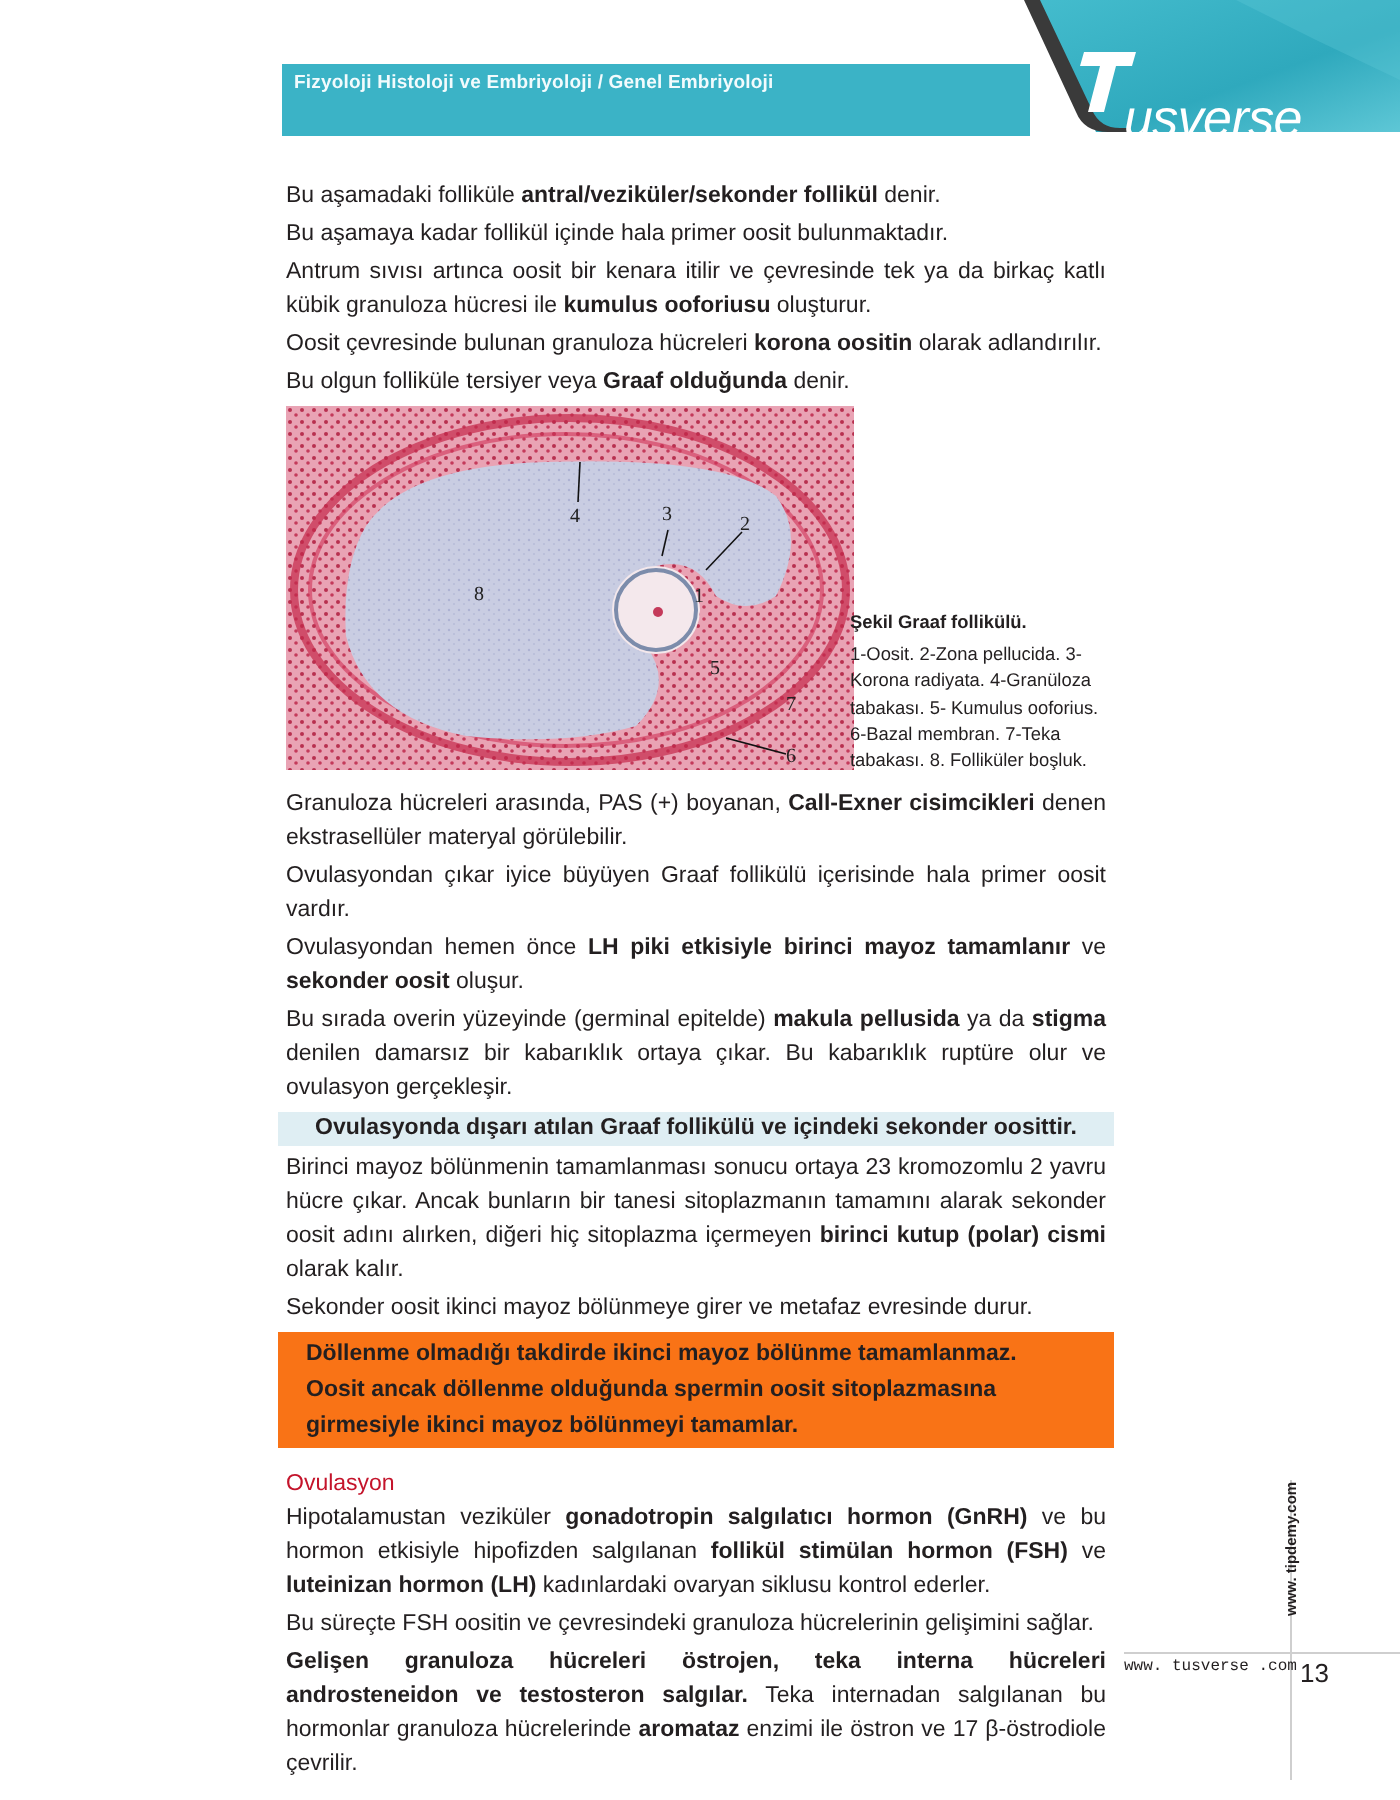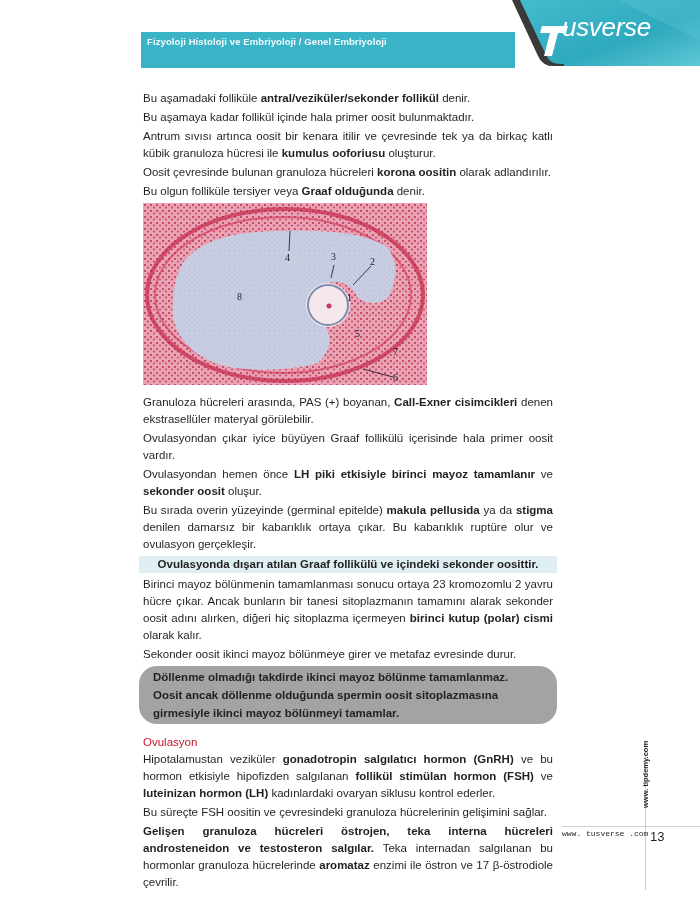--- a/index.html
+++ b/index.html
@@ -1,31 +1,31 @@
 <!DOCTYPE html>
 <html><head>
 <meta charset="utf-8">
 <style>
   html, body { margin:0; padding:0; background:#fff; }
   body { width:700px; height:900px; position:relative; overflow:hidden; font-family:"Liberation Sans", sans-serif; color:#231f20; }
   .header-band { position:absolute; left:141px; top:32px; width:374px; height:36px; background:#3bb3c6; }
   .header-band span { position:absolute; left:6px; top:4px; font-size:9.5px; color:#f2fbfd; font-weight:bold; letter-spacing:0.1px; }
   .logo-wrap { position:absolute; left:508px; top:0; width:192px; height:66px; }
   .logo-bg { position:absolute; left:0; top:0; width:192px; height:66px; }
-  .logo-text { position:absolute; left:54px; top:12px; font-size:26px; color:#fff; font-style:italic; letter-spacing:-0.3px; font-family:"Liberation Sans", sans-serif; }
+  .logo-text { position:absolute; left:54px; top:44px; font-size:26px; color:#fff; font-style:italic; letter-spacing:-0.3px; font-family:"Liberation Sans", sans-serif; }
   .logo-t { position:absolute; left:32px; top:24px; width:30px; height:34px; }
   .content { position:absolute; left:143px; top:90px; width:410px; font-size:11.5px; line-height:17px; }
   .p { margin:0 0 2px 0; text-align:justify; }
   .p b { font-weight:bold; }
   .figure { position:relative; height:186px; margin:3px 0 5px 0; }
   .micro { position:absolute; left:0; top:0; width:284px; height:182px; }
   .caption { position:absolute; left:282px; top:102px; width:132px; font-size:9.2px; line-height:13.2px; }
   .caption .t { font-weight:bold; margin-bottom:3px; }
   .callout { background:#dfeef3; margin:3px -4px 3px -4px; padding:0 6px; font-weight:bold; text-align:center; }
-  .callout2 { background:#a3a3a3; margin:3px -4px 3px -4px; padding:2px 14px; font-weight:bold; line-height:18px;border-radius:18px; }
+  .callout2 { background:#f97316; margin:3px -4px 3px -4px; padding:2px 14px; font-weight:bold; line-height:18px; }
   .section-title { color:#c4142b; font-weight:normal; margin-top:10px; }
   .footer-line-h { position:absolute; left:562px; top:826px; width:138px; height:1px; background:#cfcfcf; }
   .footer-line-v { position:absolute; left:645px; top:740px; width:1px; height:150px; background:#cfcfcf; }
   .footer-url { position:absolute; left:562px; top:829px; font-size:8px; color:#231f20;font-family:Liberation Mono, monospace; }
   .page-num { position:absolute; left:650px; top:829px; font-size:13px; color:#231f20; }
   .side-url { position:absolute; left:641px; top:808px; transform:rotate(-90deg); transform-origin:left top; font-size:7.5px; font-weight:bold; white-space:nowrap; color:#231f20; }
 </style>
 </head>
 <body>
 
@@ -90,20 +90,24 @@
         <text x="250" y="152">7</text>
         <text x="250" y="178">6</text>
       </g>
       <g stroke="#111" stroke-width="0.8" fill="none">
         <line x1="146" y1="48" x2="147" y2="28"></line>
         <line x1="191" y1="62" x2="188" y2="75"></line>
         <line x1="228" y1="63" x2="210" y2="82"></line>
         <line x1="250" y1="174" x2="220" y2="166"></line>
       </g>
     </svg>
+    <div class="caption">
+      <div class="t">Şekil Graaf follikülü.</div>
+      <div>1-Oosit. 2-Zona pellucida. 3-Korona radiyata. 4-Granüloza tabakası. 5- Kumulus ooforius. 6-Bazal membran. 7-Teka tabakası. 8. Folliküler boşluk.</div>
+    </div>
   </div>
 
   <p class="p"><span>Granuloza hücreleri arasında, PAS (+) boyanan, </span><b>Call-Exner cisimcikleri</b><span> denen ekstrasellüler materyal görülebilir.</span></p>
   <p class="p">Ovulasyondan çıkar iyice büyüyen Graaf follikülü içerisinde hala primer oosit vardır.</p>
   <p class="p"><span>Ovulasyondan hemen önce </span><b>LH piki etkisiyle birinci mayoz tamamlanır</b><span> ve </span><b>sekonder oosit</b><span> oluşur.</span></p>
   <p class="p"><span>Bu sırada overin yüzeyinde (germinal epitelde) </span><b>makula pellusida</b><span> ya da </span><b>stigma</b><span> denilen damarsız bir kabarıklık ortaya çıkar. Bu kabarıklık ruptüre olur ve ovulasyon gerçekleşir.</span></p>
 
   <div class="callout">Ovulasyonda dışarı atılan Graaf follikülü ve içindeki sekonder oosittir.</div>
 
   <p class="p"><span>Birinci mayoz bölünmenin tamamlanması sonucu ortaya 23 kromozomlu 2 yavru hücre çıkar. Ancak bunların bir tanesi sitoplazmanın tamamını alarak sekonder oosit adını alırken, diğeri hiç sitoplazma içermeyen </span><b>birinci kutup (polar) cismi</b><span> olarak kalır.</span></p>

